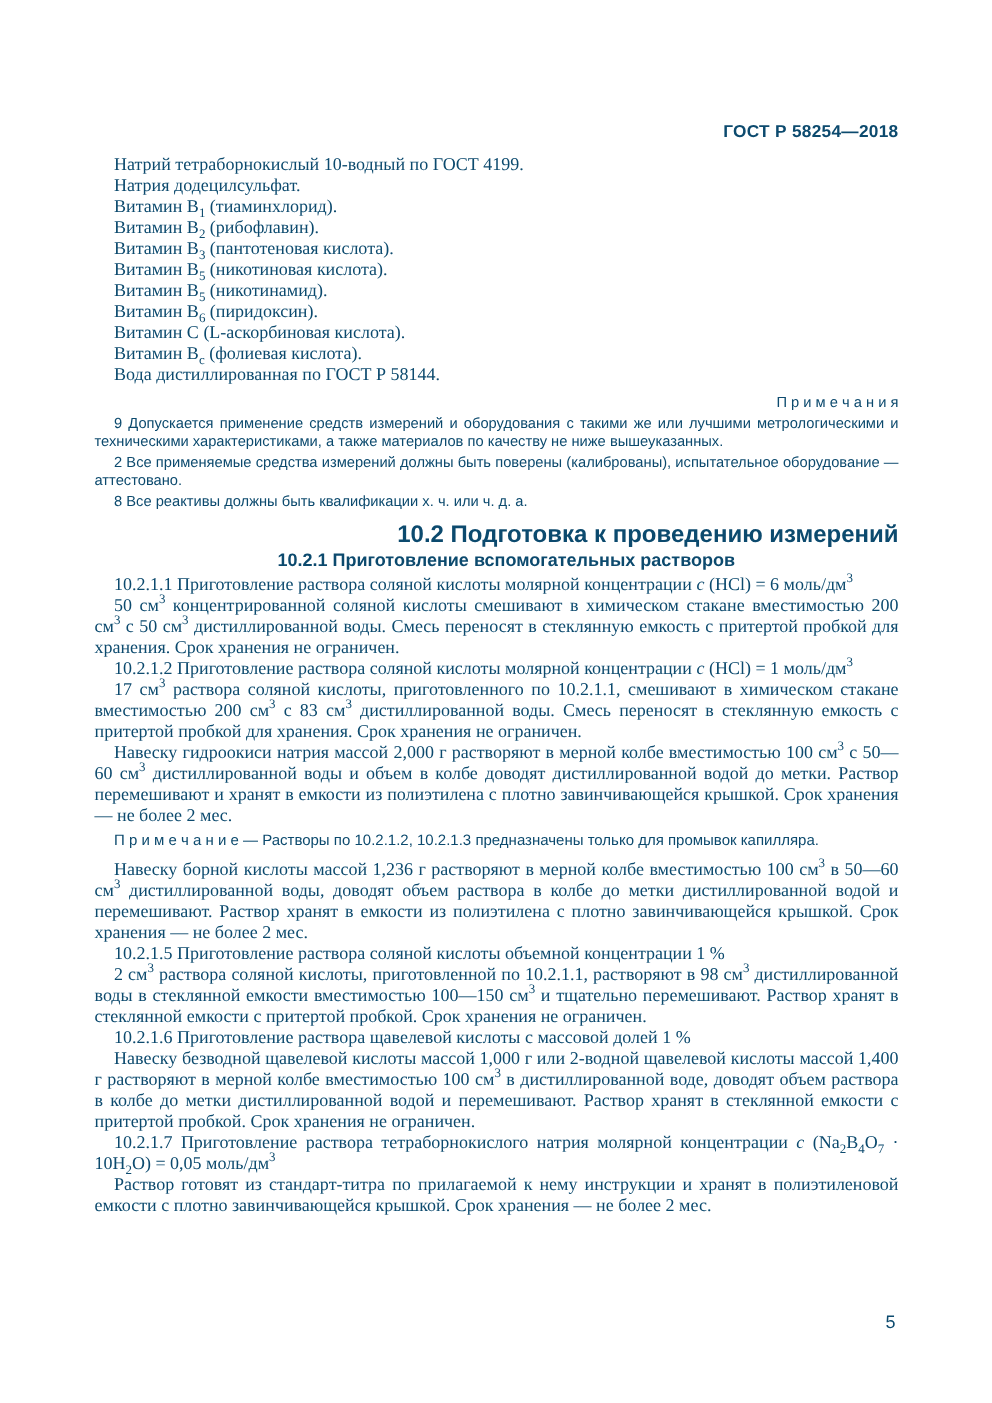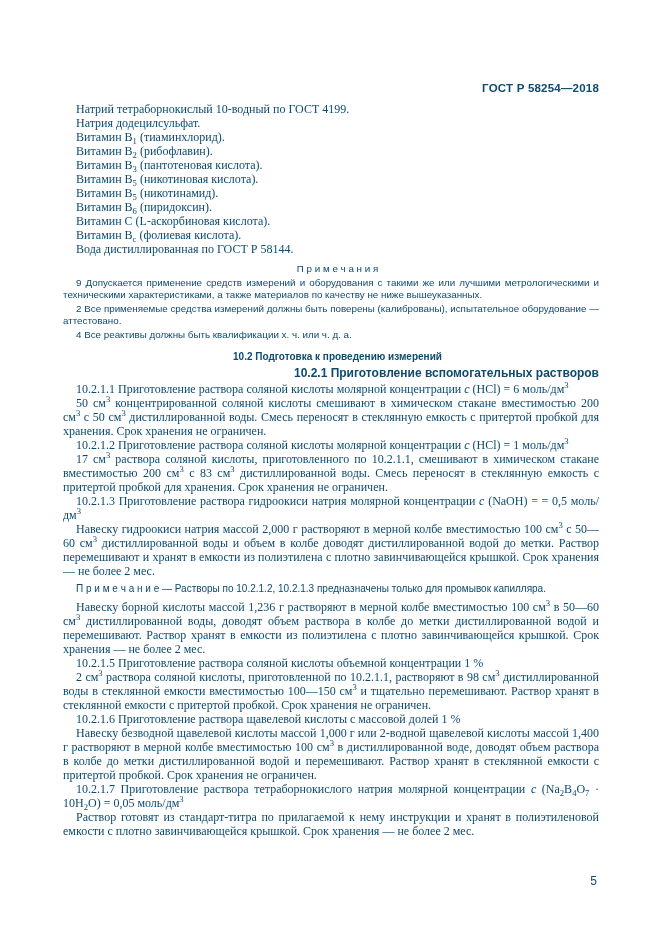--- a/index.html
+++ b/index.html
@@ -41,41 +41,41 @@
     margin: 0;
     text-align: justify;
     text-indent: 13px;
   }
   .p-plain {
     font-size: 12px;
     line-height: 14px;
     font-family: Liberation Serif, serif;
   }
   .p-heading {
-    font-size: 10px;
+    font-size: 16px;
     line-height: 14px;
     font-weight: bold;
     margin-top: 9px;
     margin-bottom: 2px;
-    text-align: center;
+    text-align: right;
   }
   .p-subheading {
     font-size: 12px;
     line-height: 14px;
     font-weight: bold;
     margin-top: 2px;
     margin-bottom: 2px;
-    text-align: right;
+    text-align: center;
   }
   .p-notes-label {
     font-size: 9.8px;
     line-height: 12px;
     margin-top: 7px;
     margin-bottom: 2px;
-    text-align: center;
+    text-align: right;
   }
   .p-note {
     font-size: 9.8px;
     line-height: 12px;
     margin-bottom: 2px;
   }
   .p-note-single {
     font-size: 10px;
     line-height: 12px;
     margin-top: 5px;
@@ -103,28 +103,27 @@
         <p class="p-plain">Витамин B<sub>3</sub> (пантотеновая кислота).</p>
         <p class="p-plain">Витамин B<sub>5</sub> (никотиновая кислота).</p>
         <p class="p-plain">Витамин B<sub>5</sub> (никотинамид).</p>
         <p class="p-plain">Витамин B<sub>6</sub> (пиридоксин).</p>
         <p class="p-plain">Витамин C (L-аскорбиновая кислота).</p>
         <p class="p-plain">Витамин B<sub>c</sub> (фолиевая кислота).</p>
         <p class="p-plain">Вода дистиллированная по ГОСТ Р 58144.</p>
         <p class="p-notes-label">П р и м е ч а н и я</p>
         <p class="p-note">9 Допускается применение средств измерений и оборудования с такими же или лучшими метрологическими и техническими характеристиками, а также материалов по качеству не ниже вышеуказанных.</p>
         <p class="p-note">2 Все применяемые средства измерений должны быть поверены (калиброваны), испытательное оборудование — аттестовано.</p>
-        <p class="p-note">4 Все реактивы должны быть квалификации х. ч. или ч. д. а.</p>
+        <p class="p-note">8 Все реактивы должны быть квалификации х. ч. или ч. д. а.</p>
         <p class="p-heading">10.2 Подготовка к проведению измерений</p>
         <p class="p-subheading">10.2.1 Приготовление вспомогательных растворов</p>
         <p class="p-plain">10.2.1.1 Приготовление раствора соляной кислоты молярной концентрации <i>c</i> (HCl) = 6 моль/дм<sup>3</sup></p>
         <p class="p-plain">50 см<sup>3</sup> концентрированной соляной кислоты смешивают в химическом стакане вместимостью 200 см<sup>3</sup> с 50 см<sup>3</sup> дистиллированной воды. Смесь переносят в стеклянную емкость с притертой пробкой для хранения. Срок хранения не ограничен.</p>
         <p class="p-plain">10.2.1.2 Приготовление раствора соляной кислоты молярной концентрации <i>c</i> (HCl) = 1 моль/дм<sup>3</sup></p>
         <p class="p-plain">17 см<sup>3</sup> раствора соляной кислоты, приготовленного по 10.2.1.1, смешивают в химическом стакане вместимостью 200 см<sup>3</sup> с 83 см<sup>3</sup> дистиллированной воды. Смесь переносят в стеклянную емкость с притертой пробкой для хранения. Срок хранения не ограничен.</p>
-        <p class="p-plain">10.2.1.3 Приготовление раствора гидроокиси натрия молярной концентрации <i>c</i> (NaOH) = = 0,5 моль/дм<sup>3</sup></p>
         <p class="p-plain">Навеску гидроокиси натрия массой 2,000 г растворяют в мерной колбе вместимостью 100 см<sup>3</sup> с 50—60 см<sup>3</sup> дистиллированной воды и объем в колбе доводят дистиллированной водой до метки. Раствор перемешивают и хранят в емкости из полиэтилена с плотно завинчивающейся крышкой. Срок хранения — не более 2 мес.</p>
         <p class="p-note-single">П р и м е ч а н и е — Растворы по 10.2.1.2, 10.2.1.3 предназначены только для промывок капилляра.</p>
         <p class="p-plain">Навеску борной кислоты массой 1,236 г растворяют в мерной колбе вместимостью 100 см<sup>3</sup> в 50—60 см<sup>3</sup> дистиллированной воды, доводят объем раствора в колбе до метки дистиллированной водой и перемешивают. Раствор хранят в емкости из полиэтилена с плотно завинчивающейся крышкой. Срок хранения — не более 2 мес.</p>
         <p class="p-plain">10.2.1.5 Приготовление раствора соляной кислоты объемной концентрации 1 %</p>
         <p class="p-plain">2 см<sup>3</sup> раствора соляной кислоты, приготовленной по 10.2.1.1, растворяют в 98 см<sup>3</sup> дистиллированной воды в стеклянной емкости вместимостью 100—150 см<sup>3</sup> и тщательно перемешивают. Раствор хранят в стеклянной емкости с притертой пробкой. Срок хранения не ограничен.</p>
         <p class="p-plain">10.2.1.6 Приготовление раствора щавелевой кислоты с массовой долей 1 %</p>
         <p class="p-plain">Навеску безводной щавелевой кислоты массой 1,000 г или 2-водной щавелевой кислоты массой 1,400 г растворяют в мерной колбе вместимостью 100 см<sup>3</sup> в дистиллированной воде, доводят объем раствора в колбе до метки дистиллированной водой и перемешивают. Раствор хранят в стеклянной емкости с притертой пробкой. Срок хранения не ограничен.</p>
         <p class="p-plain">10.2.1.7 Приготовление раствора тетраборнокислого натрия молярной концентрации <i>c</i> (Na<sub>2</sub>B<sub>4</sub>O<sub>7</sub> · 10H<sub>2</sub>O) = 0,05 моль/дм<sup>3</sup></p>
         <p class="p-plain">Раствор готовят из стандарт-титра по прилагаемой к нему инструкции и хранят в полиэтиленовой емкости с плотно завинчивающейся крышкой. Срок хранения — не более 2 мес.</p>
       </div>

